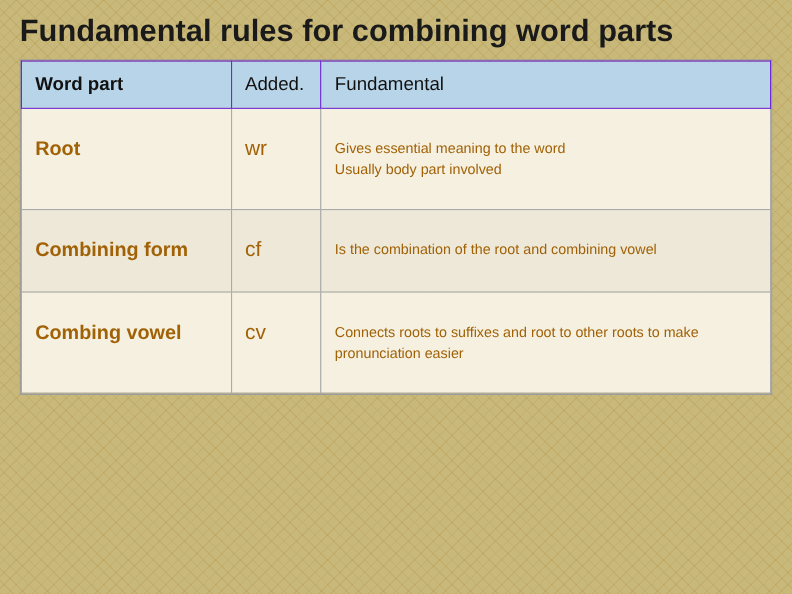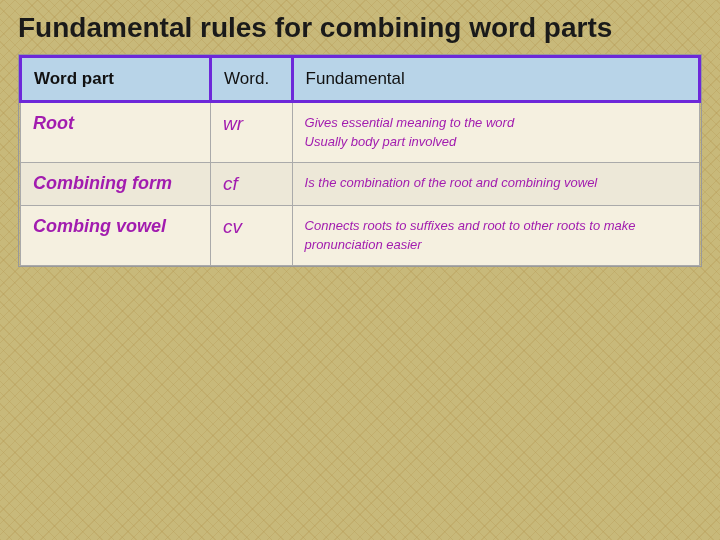--- a/index.html
+++ b/index.html
@@ -45,42 +45,41 @@
       width: calc(100% - 36px);
     }
 
     table {
       width: 100%;
       border-collapse: collapse;
     }
 
     thead tr th {
       background-color: #b8d4e8;
-      border: 3px solid #6d28d9;
+      border: 1px solid #6d28d9;
       padding: 8px 12px;
       font-size: 16px;
       font-weight: bold;
       text-align: left;
       color: #111;
     }
 
     tbody tr {
       background-color: #f5f0e0;
     }
 
     tbody tr:nth-child(even) {
       background-color: #ede8d8;
     }
 
     tbody tr td {
       border: 1px solid #aaa;
-      padding: 10px 12px;
+      padding: 26px 12px;
       vertical-align: top;
-      color: #a21caf;
-      font-style: italic;
+      color: #a16207;
     }
 
     .col-wordpart {
       width: 28%;
       font-size: 18px;
       font-weight: bold;
     }
 
     .col-abbr {
       width: 12%;
@@ -104,21 +103,21 @@
 </head>
 <body>
 
 <h1 class="page-title">Fundamental rules for combining word parts</h1>
 
 <div class="table-container">
   <table>
     <thead>
       <tr>
         <th class="col-wordpart">Word part</th>
-        <th class="col-abbr">Word.</th>
+        <th class="col-abbr">Added.</th>
         <th class="col-definition">Fundamental</th>
       </tr>
     </thead>
     <tbody id="table-body">
     <tr>
           <td class="col-wordpart">Root</td>
           <td class="col-abbr">wr</td>
           <td class="col-definition">Gives essential meaning to the word<br>Usually body part involved</td>
         </tr>
         <tr>

